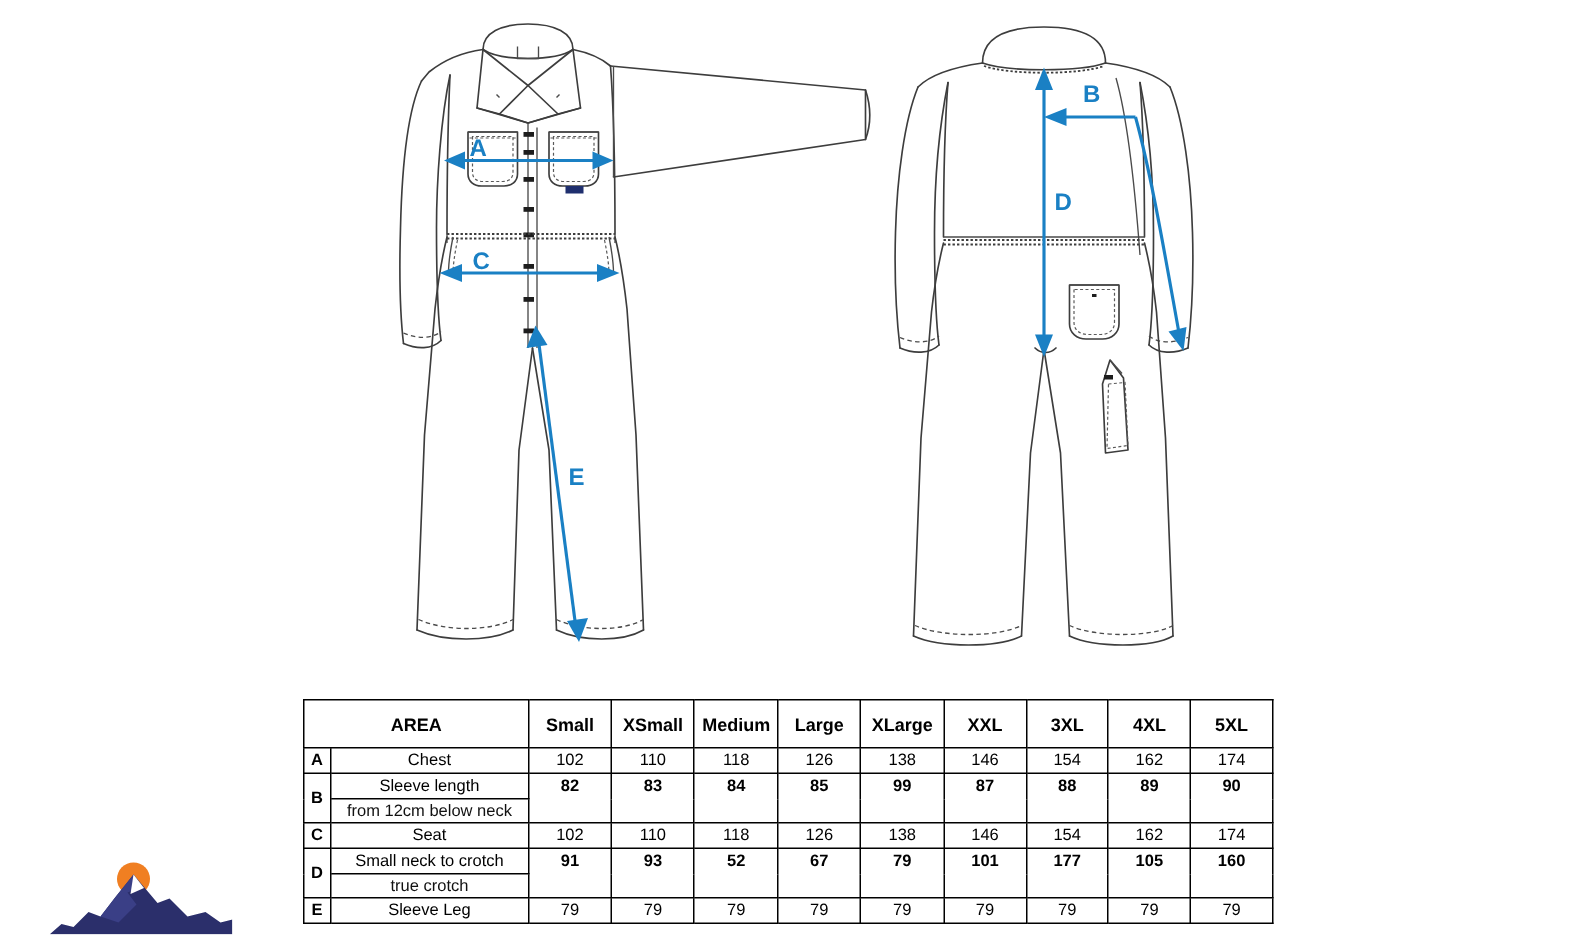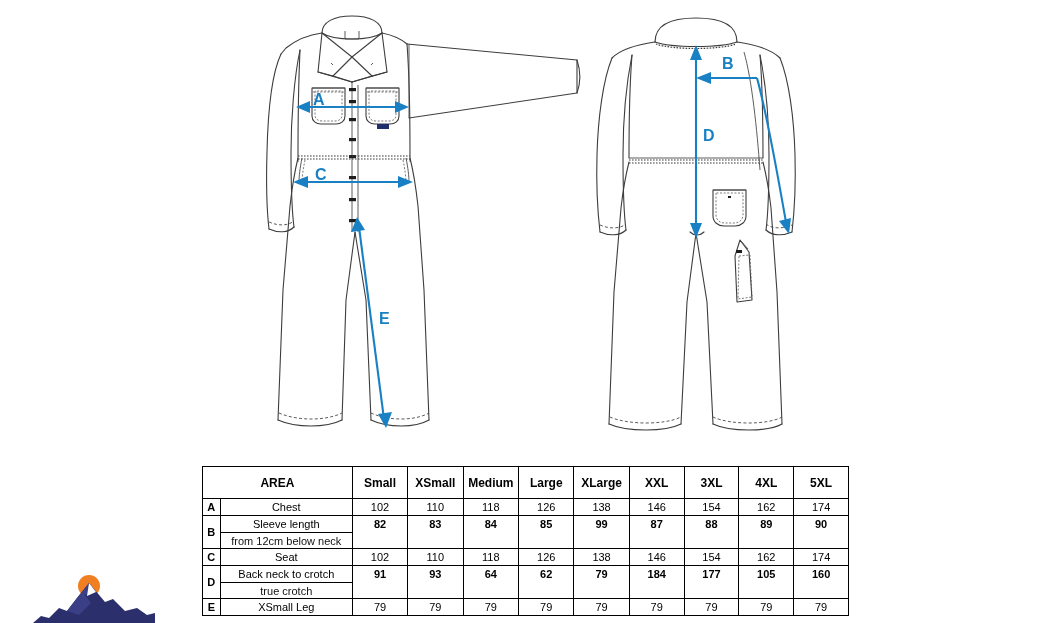--- a/index.html
+++ b/index.html
@@ -325,47 +325,47 @@
         <td class="num">126</td>
         <td class="num">138</td>
         <td class="num">146</td>
         <td class="num">154</td>
         <td class="num">162</td>
         <td class="num">174</td>
       </tr>
 
       <tr class="main hasSub">
         <td class="col-key" rowspan="2">D</td>
-        <td class="col-area">Back neck to crotch</td>
+        <td class="col-area">Small neck to crotch</td>
         <td class="num">91</td>
         <td class="num">93</td>
-        <td class="num">64</td>
-        <td class="num">62</td>
-        <td class="num">79</td>
-        <td class="num">184</td>
+        <td class="num">52</td>
+        <td class="num">67</td>
+        <td class="num">79</td>
+        <td class="num">101</td>
         <td class="num">177</td>
         <td class="num">105</td>
         <td class="num">160</td>
       </tr>
       <tr class="sub">
         <td class="col-area sub">true crotch</td>
         <td class="num"></td>
         <td class="num"></td>
         <td class="num"></td>
         <td class="num"></td>
         <td class="num"></td>
         <td class="num"></td>
         <td class="num"></td>
         <td class="num"></td>
         <td class="num"></td>
       </tr>
 
       <tr class="main">
         <td class="col-key">E</td>
-        <td class="col-area">XSmall Leg</td>
+        <td class="col-area">Sleeve Leg</td>
         <td class="num">79</td>
         <td class="num">79</td>
         <td class="num">79</td>
         <td class="num">79</td>
         <td class="num">79</td>
         <td class="num">79</td>
         <td class="num">79</td>
         <td class="num">79</td>
         <td class="num">79</td>
       </tr>

